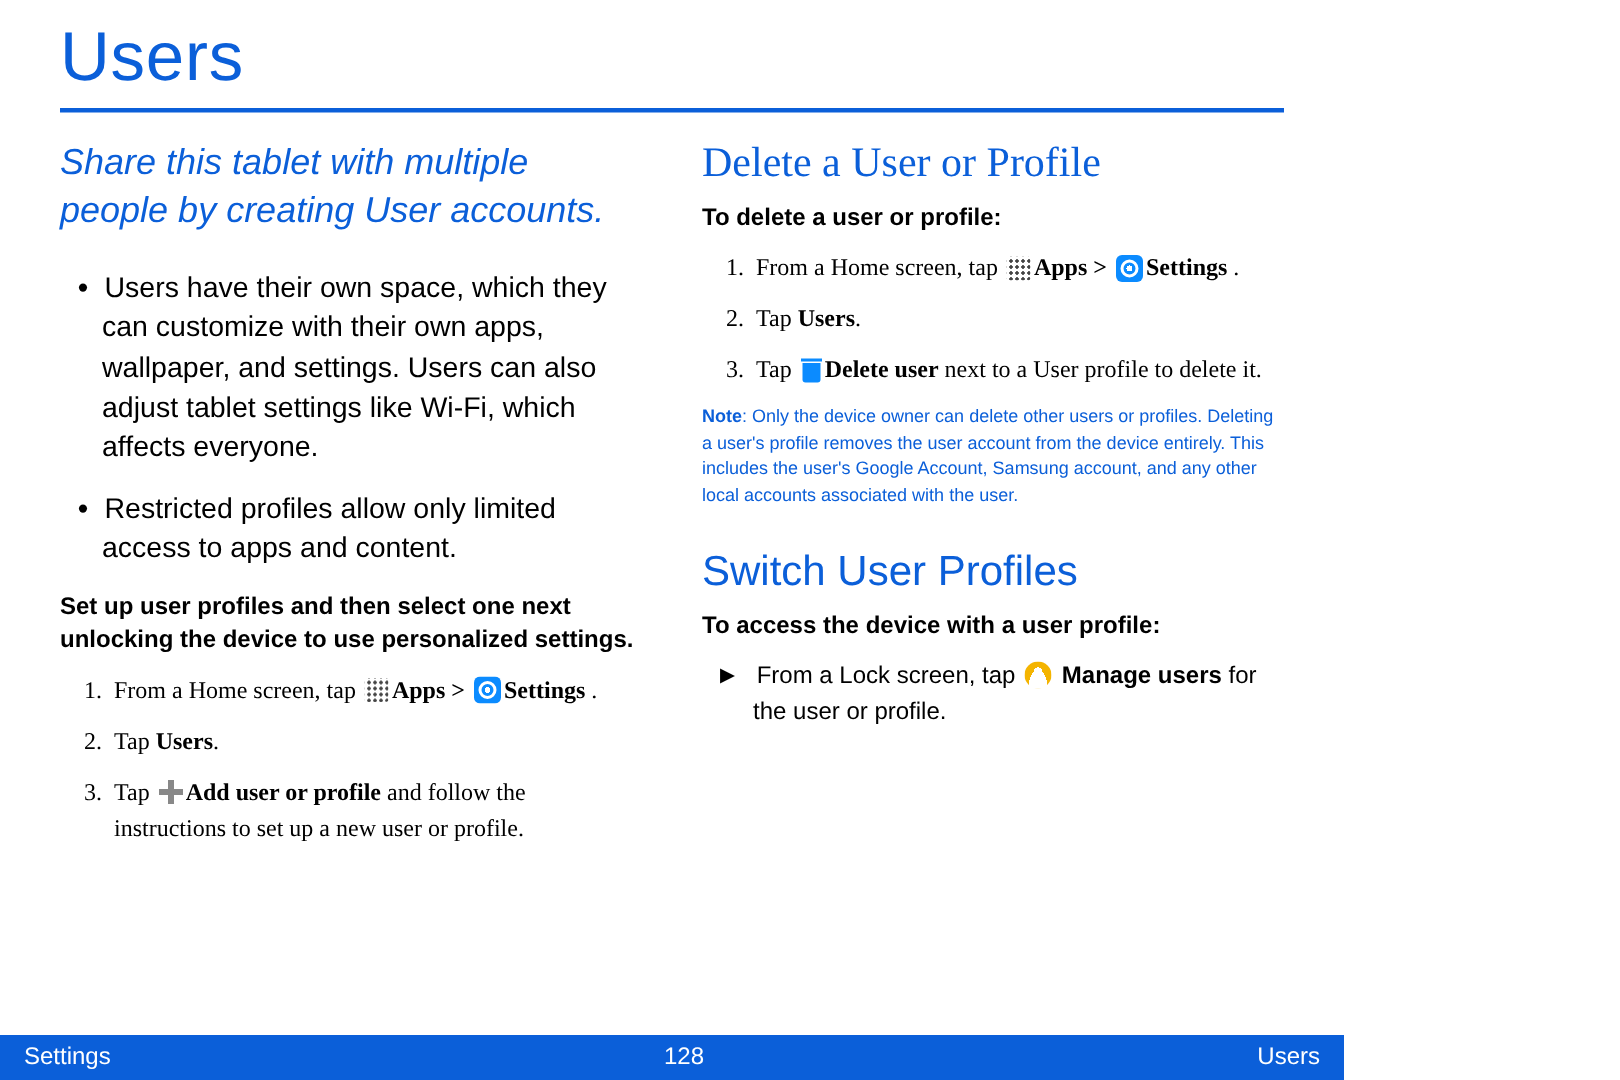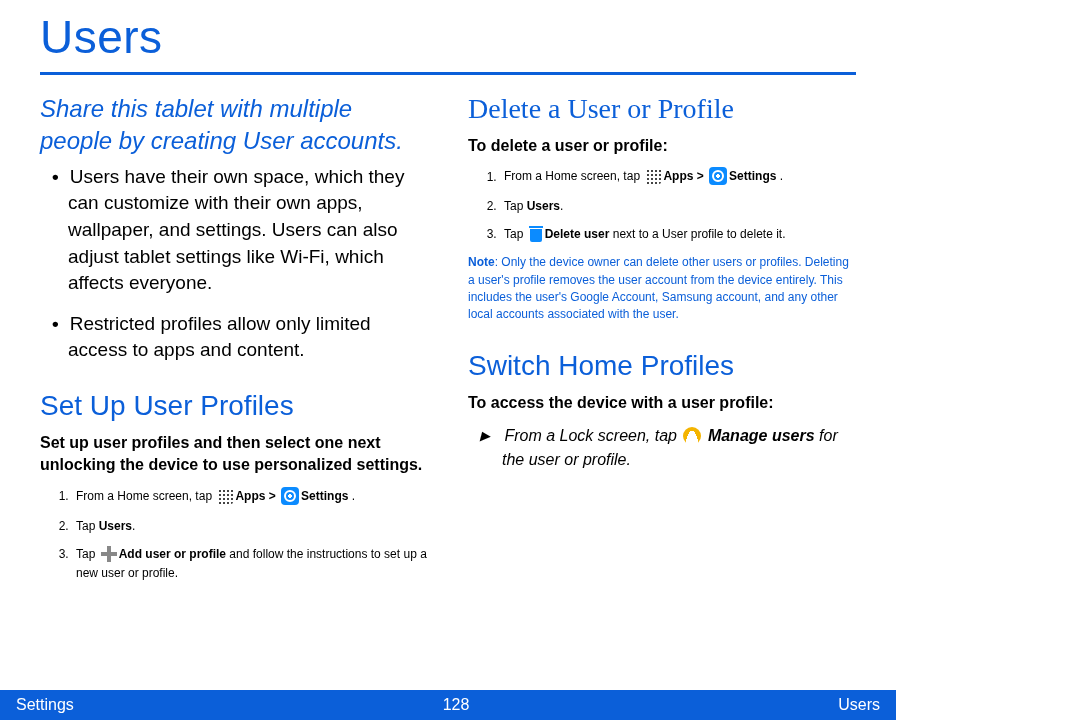--- a/index.html
+++ b/index.html
@@ -2,31 +2,31 @@
 <html><head>
 <meta charset="utf-8">
 <style>
   * { box-sizing: border-box; margin: 0; padding: 0; }
   html, body { width: 1080px; height: 720px; font-family: Arial, Helvetica, sans-serif; background: #fff; color: #000; }
   .page { width: 896px; height: 720px; position: relative; padding: 10px 40px 0 40px; }
   .page-title { color: #0b5fd9; font-size: 46px; font-weight: 400; letter-spacing: 0.5px; padding-bottom: 6px; }
   .hrule { height: 3px; background: #0b5fd9; width: 100%; margin-top: 2px; margin-bottom: 18px; }
   .columns { display: flex; gap: 40px; }
   .col { flex: 1 1 0; }
-  .intro { color: #0b5fd9; font-style: italic; font-size: 24px; line-height: 1.35; margin-bottom: 6px; }
+  .intro { color: #0b5fd9; font-style: italic; font-size: 24px; line-height: 1.35; margin-bottom: 22px; }
   ul.bullets { list-style: none; padding-left: 12px; }
   ul.bullets li { font-size: 19px; line-height: 1.4; margin-bottom: 14px; padding-left: 16px; text-indent: -16px; }
   ul.bullets li::before { content: "\2022"; font-weight: bold; padding-right: 11px; }
   .section-h { color: #0b5fd9; font-size: 28px; font-weight: 400; margin-top: 26px; margin-bottom: 10px; }
   .section-h.first { margin-top: 0; font-family: Liberation Serif, serif; }
   .body-text { font-size: 16px; line-height: 1.4; margin-bottom: 10px; font-weight: bold; }
   ol.steps { list-style: decimal; padding-left: 32px; }
-  ol.steps li { font-size: 12px; line-height: 1.5; margin-bottom: 10px; padding-left: 4px; }
+  ol.steps li { font-size: 16px; line-height: 1.5; margin-bottom: 10px; padding-left: 4px; font-family: Liberation Serif, serif; }
   .note { color: #0b5fd9; font-size: 12px; line-height: 1.45; margin-top: 10px; }
-  ul.arrow { list-style: none; padding-left: 12px; font-style: italic; }
+  ul.arrow { list-style: none; padding-left: 12px; }
   ul.arrow li { font-size: 16px; line-height: 1.5; padding-left: 22px; text-indent: -22px; margin-bottom: 10px; }
   ul.arrow li::before { content: "\25B6"; padding-right: 10px; font-size: 13px; position: relative; top: -1px; }
   b { font-weight: bold; }
 
   .ico { display: inline-block; vertical-align: middle; margin: 0 2px 2px 2px; }
   .ico-apps {
     width: 16px; height: 16px;
     background-image: radial-gradient(circle, #444 1px, transparent 1.3px);
     background-size: 4px 4px;
     background-position: 1px 1px;
@@ -83,21 +83,20 @@
   <div class="columns">
 
     <div class="col">
       <div class="intro">Share this tablet with multiple people by creating User accounts.</div>
 
       <ul class="bullets">
         <li>Users have their own space, which they can customize with their own apps, wallpaper, and settings. Users can also adjust tablet settings like Wi-Fi, which affects everyone.</li>
         <li>Restricted profiles allow only limited access to apps and content.</li>
       </ul>
 
-      <div class="section-h">Set Up User Profiles</div>
       <div class="body-text">Set up user profiles and then select one next unlocking the device to use personalized settings.</div>
 
       <ol class="steps">
         <li>
           <span>From a Home screen, tap </span><span class="ico ico-apps"></span><b>Apps &gt; </b><span class="ico ico-settings"></span><b>Settings</b><span> .</span>
         </li>
         <li>
           <span>Tap </span><b>Users</b><span>.</span>
         </li>
         <li>
@@ -119,21 +118,21 @@
         </li>
         <li>
           <span>Tap </span><span class="ico ico-trash"></span><b>Delete user</b><span> next to a User profile to delete it.</span>
         </li>
       </ol>
 
       <div class="note">
         <b>Note</b><span>: Only the device owner can delete other users or profiles. Deleting a user's profile removes the user account from the device entirely. This includes the user's Google Account, Samsung account, and any other local accounts associated with the user.</span>
       </div>
 
-      <div class="section-h">Switch Home Profiles</div>
+      <div class="section-h">Switch User Profiles</div>
       <div class="body-text">To access the device with a user profile:</div>
 
       <ul class="arrow">
         <li>
           <span>From a Lock screen, tap </span><span class="ico ico-user"></span> <b>Manage users</b><span> for the user or profile.</span>
         </li>
       </ul>
     </div>
 
   </div>

